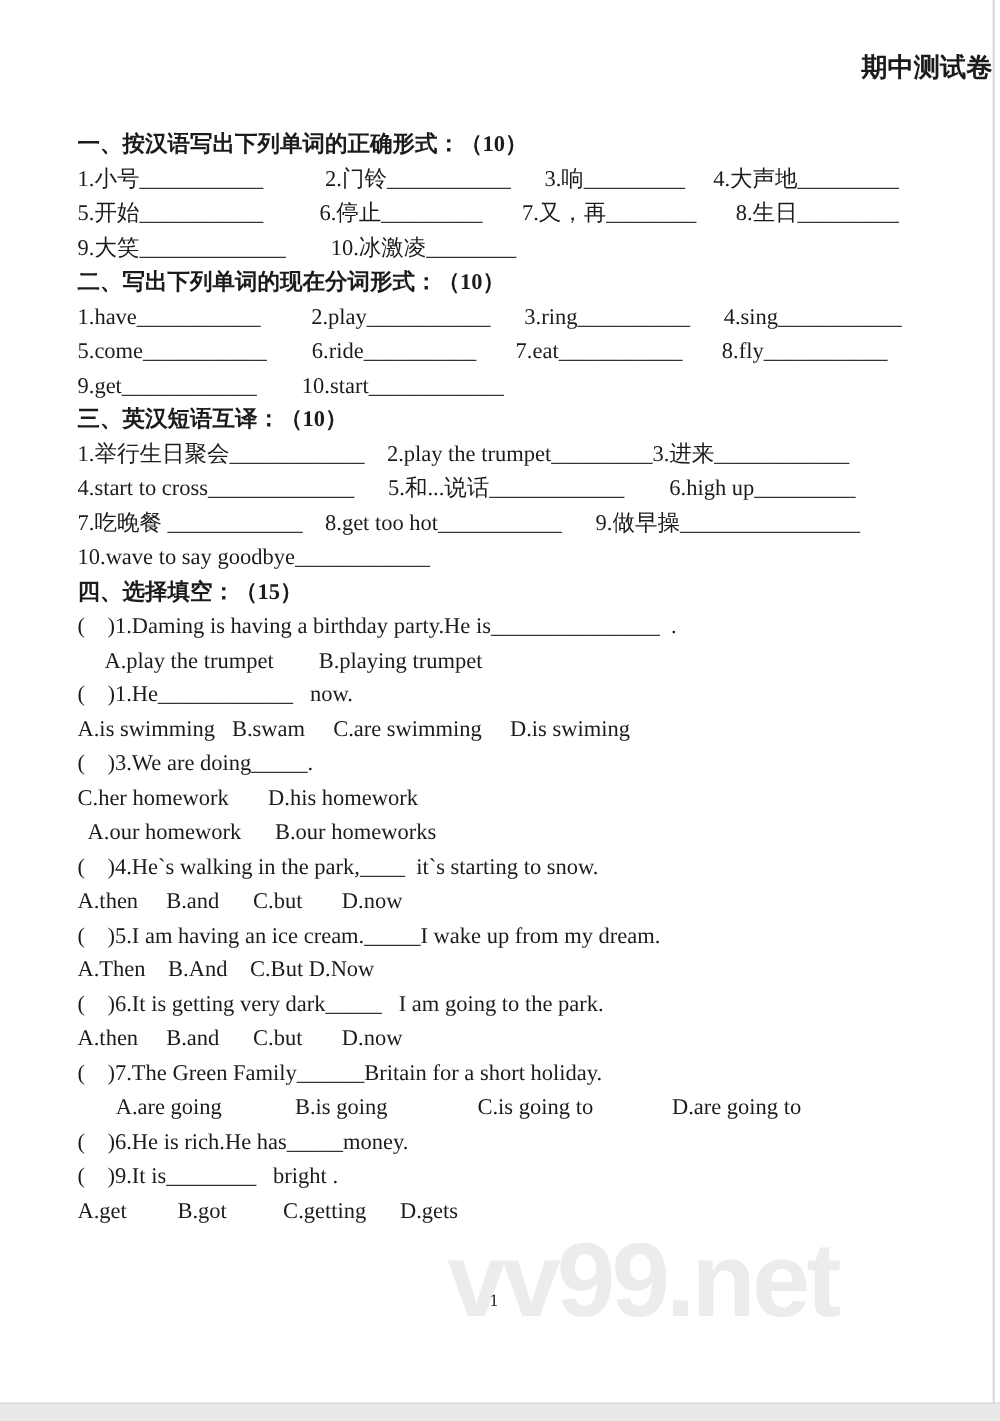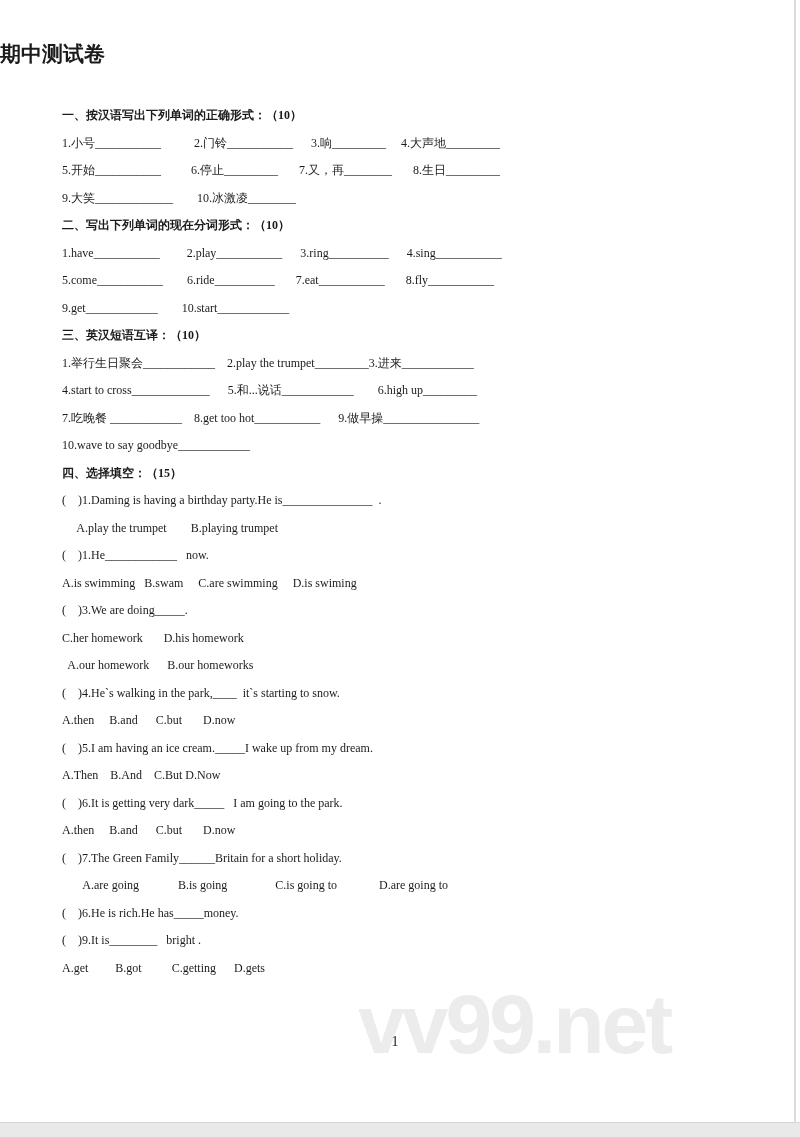--- a/index.html
+++ b/index.html
@@ -7,35 +7,35 @@
   body {
     position:relative;
     background:#ffffff;
     overflow:hidden;
     font-family:"Liberation Serif", serif;
     color:#1b1b1b;
   }
   .doc-title {
     position:absolute;
     top:40px; left:0; width:794px;
-    text-align:left;
+    text-align:right;
     font-size:21px;
     font-weight:bold;
     z-index:2;
   }
   .content {
     position:absolute;
     left:62px; top:102px;
     width:700px;
     z-index:2;
   }
   .line {
     height:27.5px;
     line-height:27.5px;
-    font-size:12px;
+    font-size:18px;
     white-space:pre;
     overflow:visible;
   }
   .header { font-weight:bold; }
   .watermark {
     position:absolute;
     left:358px; top:982px;
     font-family:Liberation Sans, sans-serif;
     font-weight:bold;
     font-size:84px;

